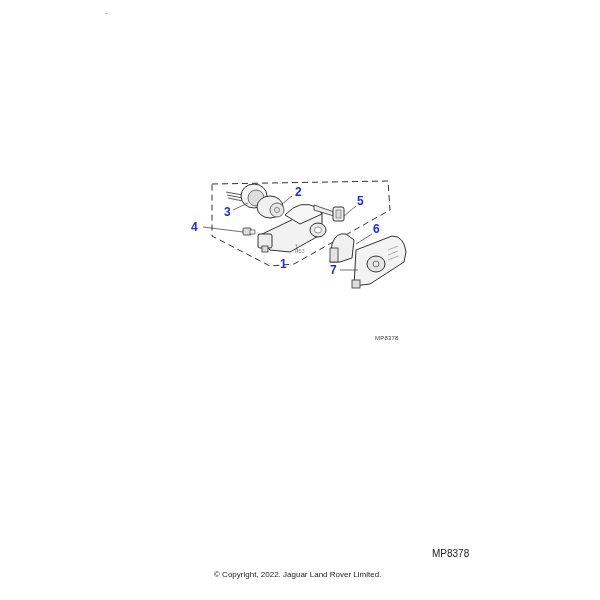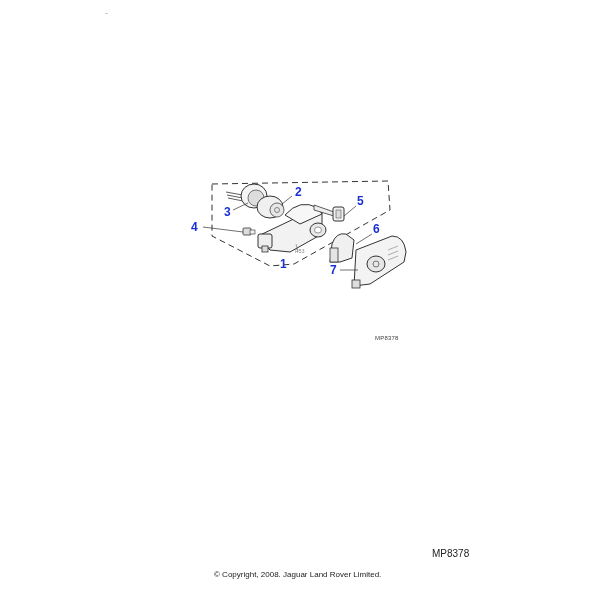--- a/index.html
+++ b/index.html
@@ -83,13 +83,13 @@
 <div class="callout" style="left:224px; top:206px;">3</div>
 <div class="callout" style="left:191px; top:221px;">4</div>
 <div class="callout" style="left:357px; top:195px;">5</div>
 <div class="callout" style="left:373px; top:223px;">6</div>
 <div class="callout" style="left:330px; top:264px;">7</div>
 
 <div class="small-ref" style="left:295px; top:248px;">R53</div>
 <div class="small-ref" style="left:375px; top:335px; font-size:6px; color:#444;">MP8378</div>
 
 <div class="drawing-code" style="left:432px; top:548px;">MP8378</div>
-<div class="copyright" style="left:214px; top:570px;">© Copyright, 2008. Jaguar Land Rover Limited.</div>
+<div class="copyright" style="left:214px; top:570px;">© Copyright, 2022. Jaguar Land Rover Limited.</div>
 
 </body></html>

